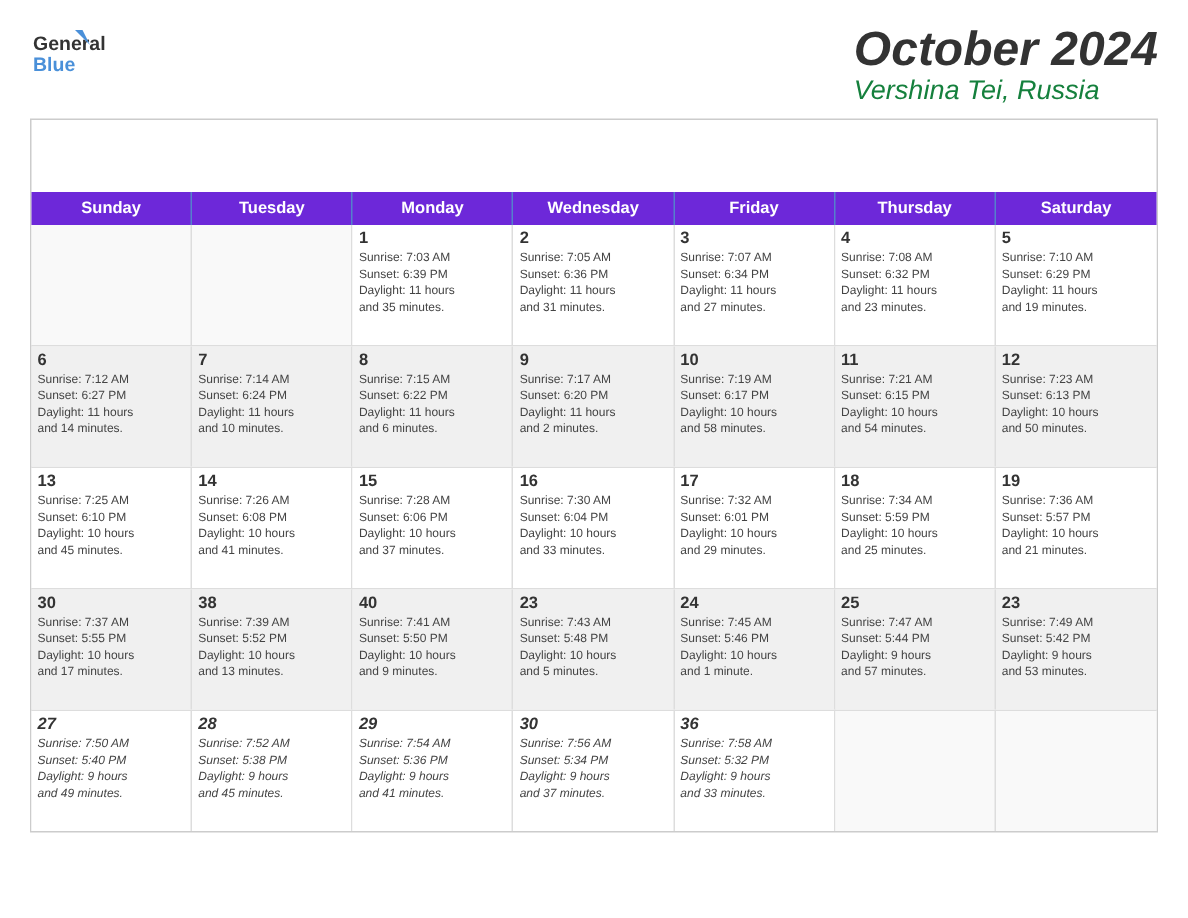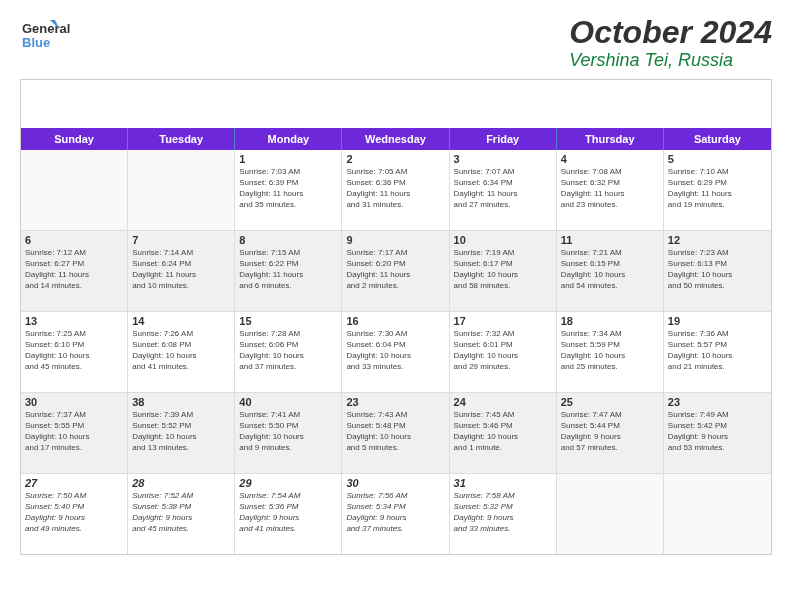--- a/index.html
+++ b/index.html
@@ -258,21 +258,21 @@
           </div>
           <div class="cal-cell">
             <span class="day-num">29</span>
             <div class="cell-text">Sunrise: 7:54 AM<br>Sunset: 5:36 PM<br>Daylight: 9 hours<br>and 41 minutes.</div>
           </div>
           <div class="cal-cell">
             <span class="day-num">30</span>
             <div class="cell-text">Sunrise: 7:56 AM<br>Sunset: 5:34 PM<br>Daylight: 9 hours<br>and 37 minutes.</div>
           </div>
           <div class="cal-cell">
-            <span class="day-num">31</span>
+            <span class="day-num">36</span>
             <div class="cell-text">Sunrise: 7:58 AM<br>Sunset: 5:32 PM<br>Daylight: 9 hours<br>and 33 minutes.</div>
           </div>
           <div class="cal-cell empty"></div>
           <div class="cal-cell empty"></div>
         </div>
       </div>
   </div>
 </div>
 
 </body></html>

